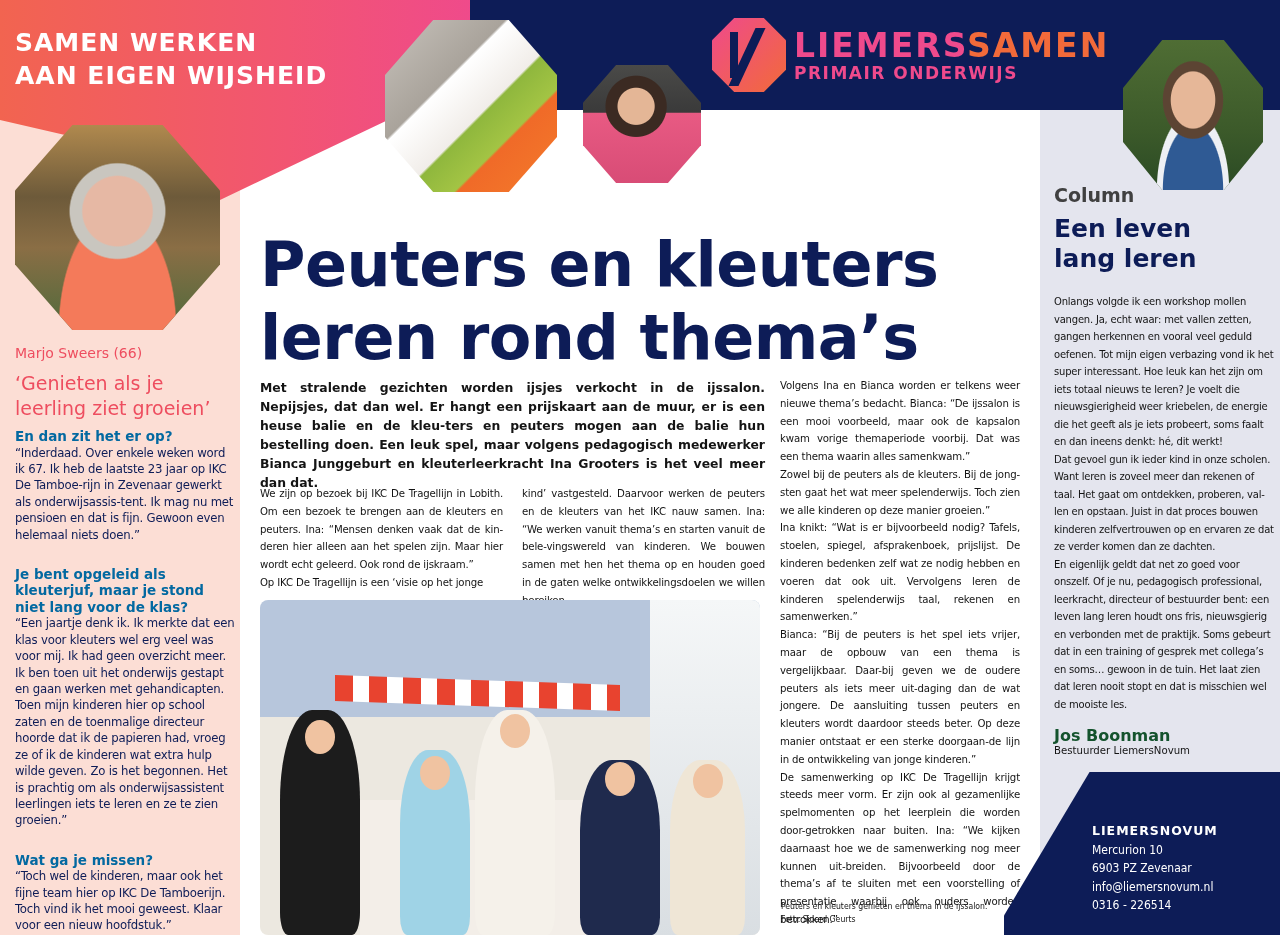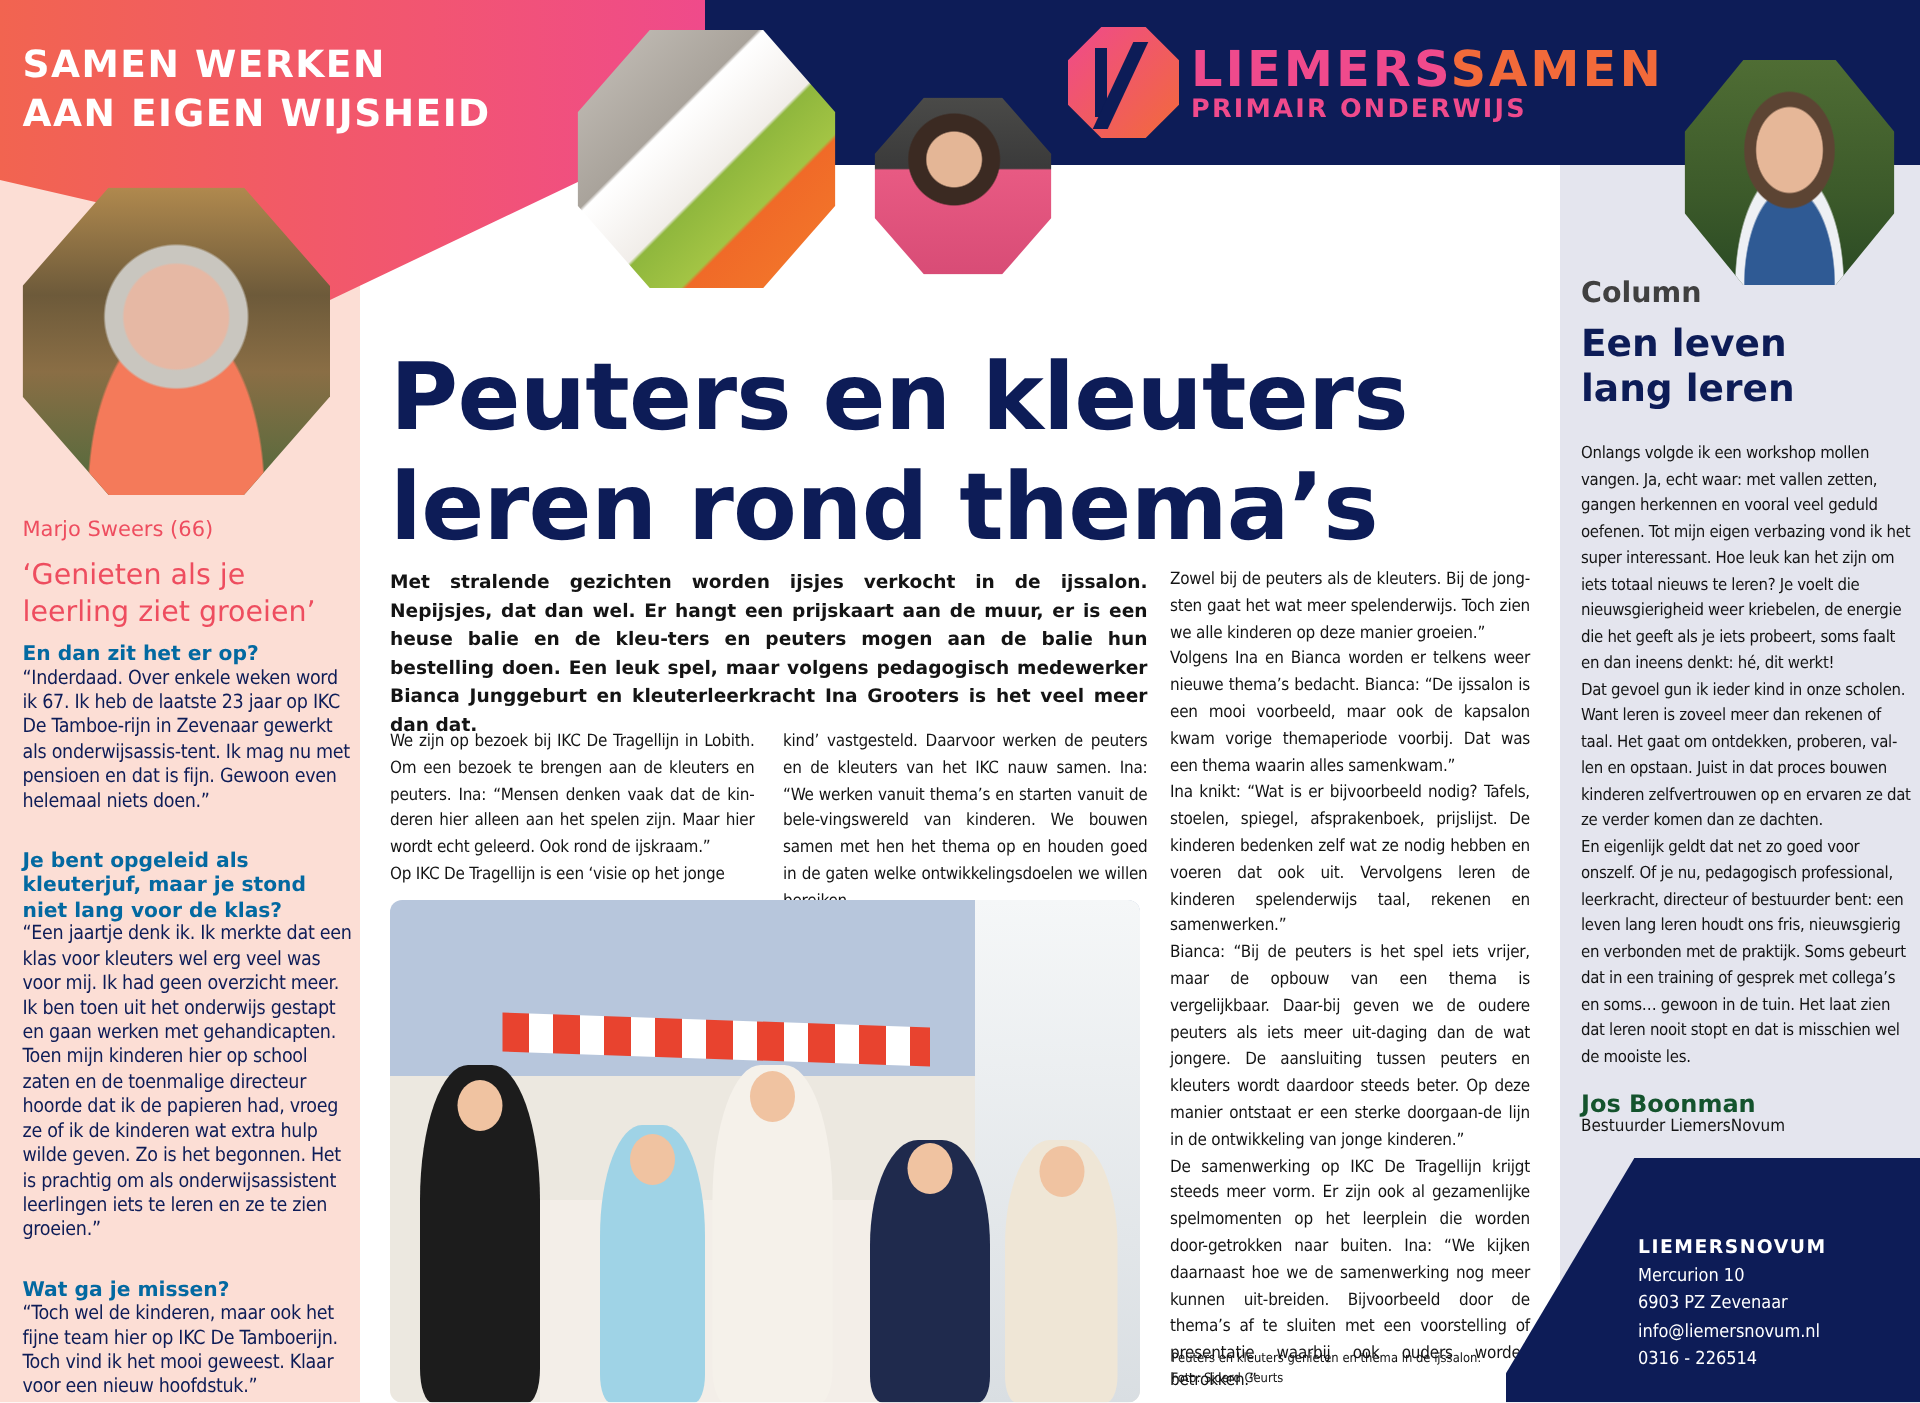--- a/index.html
+++ b/index.html
@@ -171,22 +171,22 @@
 <div class="intro">Met stralende gezichten worden ijsjes verkocht in de ijssalon. Nepijsjes, dat dan wel. Er hangt een prijskaart aan de muur, er is een heuse balie en de kleu-ters en peuters mogen aan de balie hun bestelling doen. Een leuk spel, maar volgens pedagogisch medewerker Bianca Junggeburt en kleuterleerkracht Ina Grooters is het veel meer dan dat.</div>
 
 <div class="col col1">
   <p>We zijn op bezoek bij IKC De Tragellijn in Lobith. Om een bezoek te brengen aan de kleuters en peuters. Ina: “Mensen denken vaak dat de kin-deren hier alleen aan het spelen zijn. Maar hier wordt echt geleerd. Ook rond de ijskraam.”</p>
   <p>Op IKC De Tragellijn is een ‘visie op het jonge</p>
 </div>
 <div class="col col2">
   <p>kind’ vastgesteld. Daarvoor werken de peuters en de kleuters van het IKC nauw samen. Ina: “We werken vanuit thema’s en starten vanuit de bele-vingswereld van kinderen. We bouwen samen met hen het thema op en houden goed in de gaten welke ontwikkelingsdoelen we willen bereiken.</p>
 </div>
 <div class="col col3">
+  <p>Volgens Ina en Bianca worden er telkens weer nieuwe thema’s bedacht. Bianca: “De ijssalon is een mooi voorbeeld, maar ook de kapsalon kwam vorige themaperiode voorbij. Dat was een thema waarin alles samenkwam.”</p>
   <p>Zowel bij de peuters als de kleuters. Bij de jong-sten gaat het wat meer spelenderwijs. Toch zien we alle kinderen op deze manier groeien.”</p>
-  <p>Volgens Ina en Bianca worden er telkens weer nieuwe thema’s bedacht. Bianca: “De ijssalon is een mooi voorbeeld, maar ook de kapsalon kwam vorige themaperiode voorbij. Dat was een thema waarin alles samenkwam.”</p>
   <p>Ina knikt: “Wat is er bijvoorbeeld nodig? Tafels, stoelen, spiegel, afsprakenboek, prijslijst. De kinderen bedenken zelf wat ze nodig hebben en voeren dat ook uit. Vervolgens leren de kinderen spelenderwijs taal, rekenen en samenwerken.”</p>
   <p>Bianca: “Bij de peuters is het spel iets vrijer, maar de opbouw van een thema is vergelijkbaar. Daar-bij geven we de oudere peuters als iets meer uit-daging dan de wat jongere. De aansluiting tussen peuters en kleuters wordt daardoor steeds beter. Op deze manier ontstaat er een sterke doorgaan-de lijn in de ontwikkeling van jonge kinderen.”</p>
   <p>De samenwerking op IKC De Tragellijn krijgt steeds meer vorm. Er zijn ook al gezamenlijke spelmomenten op het leerplein die worden door-getrokken naar buiten. Ina: “We kijken daarnaast hoe we de samenwerking nog meer kunnen uit-breiden. Bijvoorbeeld door de thema’s af te sluiten met een voorstelling of presentatie waarbij ook ouders worden betrokken.”</p>
 </div>
 
 <div class="main-photo" title="children and teachers at toy ice-cream stand">
   <div class="wall"></div>
   <div class="window"></div>
   <div class="awning"></div>
   <div class="counter"></div>

